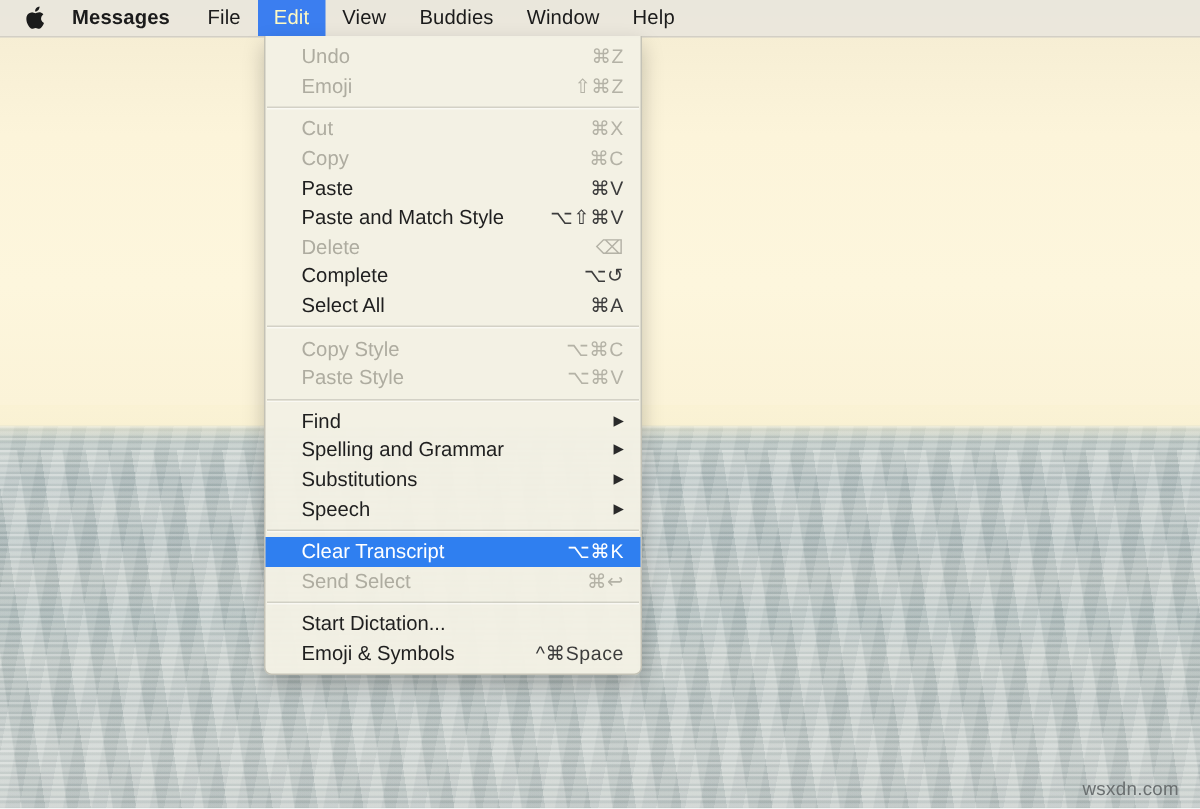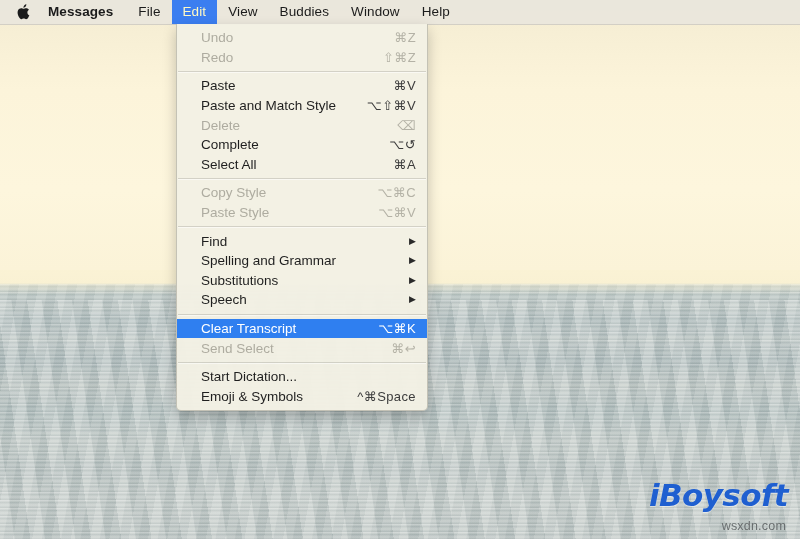--- a/index.html
+++ b/index.html
@@ -244,24 +244,32 @@
       <span>Help</span>
     </div>
   </div>
 
   <div class="menu-panel" id="edit-menu">
       <div class="mrow disabled">
         <span class="lbl">Undo</span>
         <span class="sc">⌘Z</span>
       </div>
       <div class="mrow disabled">
-        <span class="lbl">Redo</span>
+        <span class="lbl">Emoji</span>
         <span class="sc">⇧⌘Z</span>
       </div>
       <div class="msep"></div>
+      <div class="mrow disabled">
+        <span class="lbl">Cut</span>
+        <span class="sc">⌘X</span>
+      </div>
+      <div class="mrow disabled">
+        <span class="lbl">Copy</span>
+        <span class="sc">⌘C</span>
+      </div>
       <div class="mrow">
         <span class="lbl">Paste</span>
         <span class="sc">⌘V</span>
       </div>
       <div class="mrow">
         <span class="lbl">Paste and Match Style</span>
         <span class="sc">⌥⇧⌘V</span>
       </div>
       <div class="mrow disabled">
         <span class="lbl">Delete</span>
@@ -313,16 +321,15 @@
       <div class="msep"></div>
       <div class="mrow">
         <span class="lbl">Start Dictation...</span>
       </div>
       <div class="mrow">
         <span class="lbl">Emoji &amp; Symbols</span>
         <span class="sc">^⌘Space</span>
       </div>
     </div>
 
-  <div class="wm-iboysoft">iBoysoft</div>
   <div class="wm-site">wsxdn.com</div>
 
 </div>
 
 </body></html>

